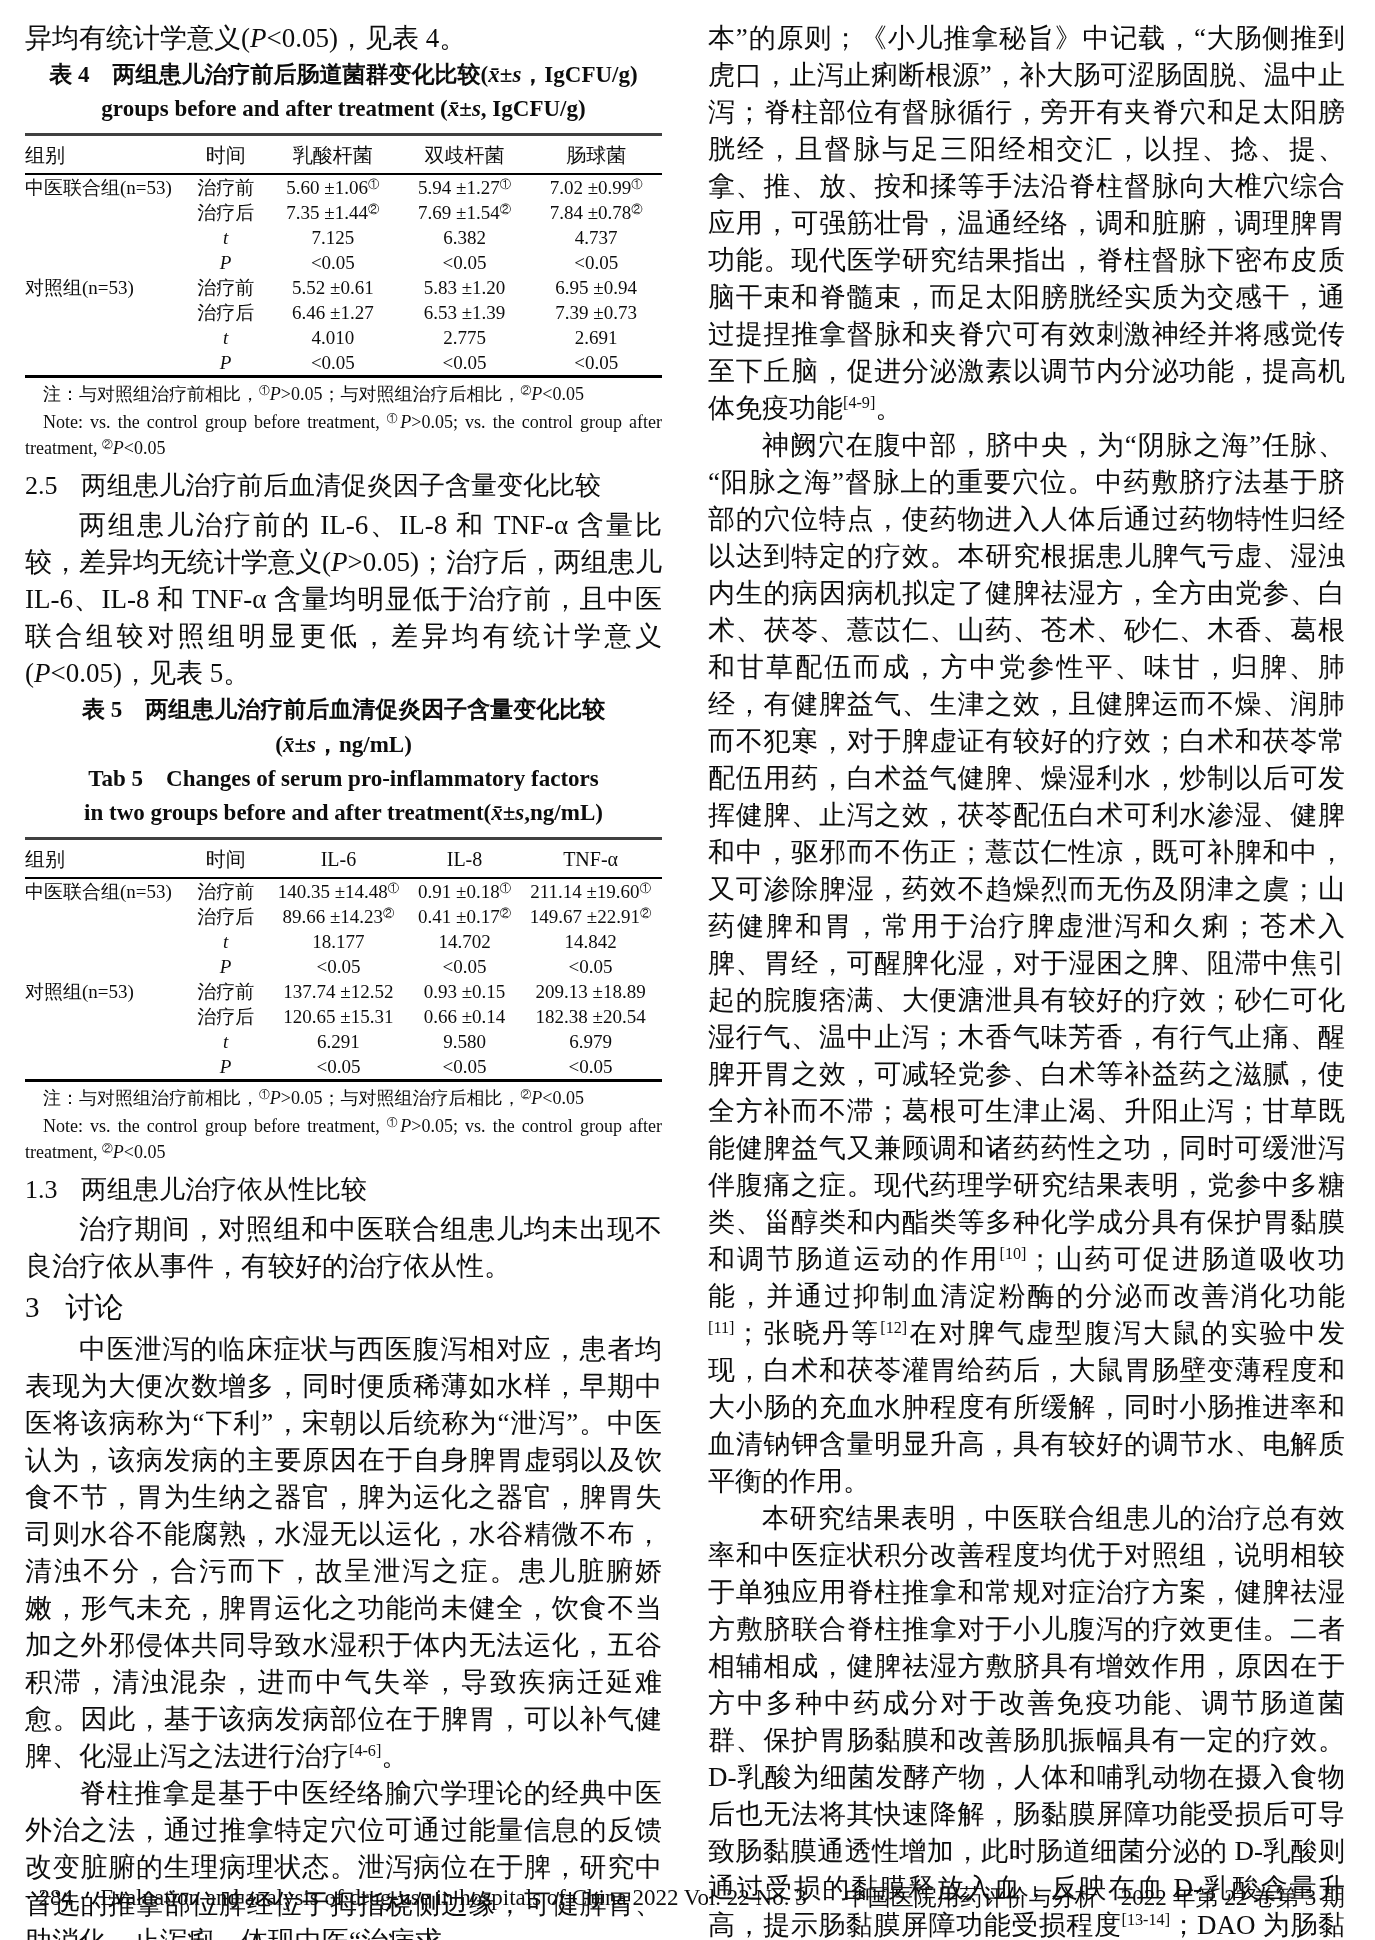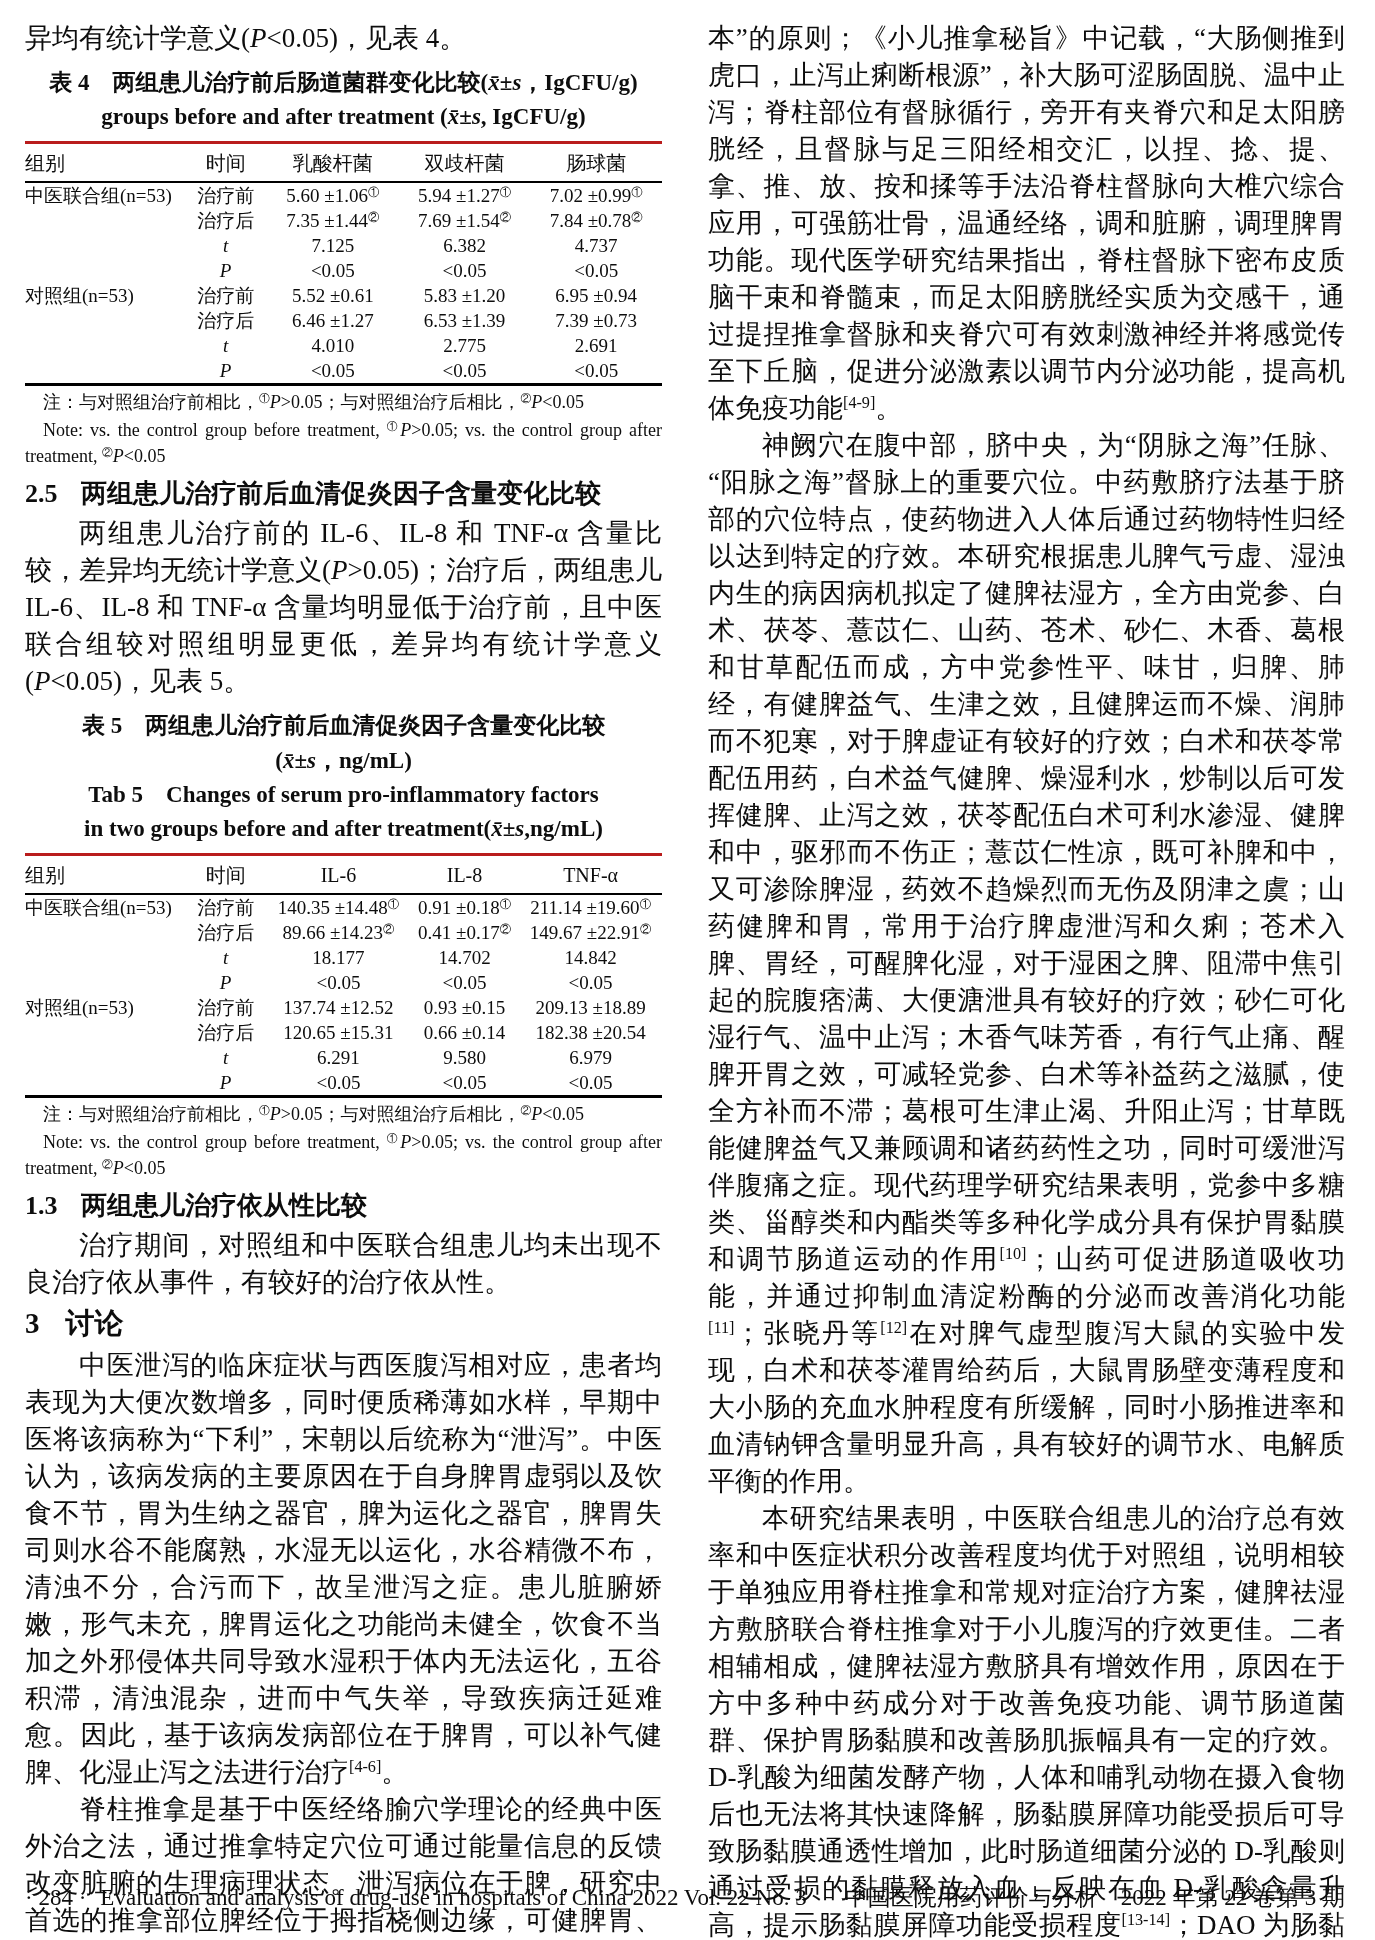--- a/index.html
+++ b/index.html
@@ -15,26 +15,26 @@
 
   .para {
     font-size:27px; line-height:37px;
     text-align:justify; text-justify:inter-ideograph;
   }
   .indent { text-indent:2em; }
   .it { font-style:italic; }
   sup { font-size:0.6em; line-height:0; vertical-align:0.55em; }
 
   .cap { text-align:center; font-weight:bold; }
-  .cap-zh { font-size:23px; line-height:35px; margin-top:8px; }
+  .cap-zh { font-size:23px; line-height:35px; }
   .cap-en { font-size:23px; line-height:34px; }
 
   table {
     width:100%; border-collapse:collapse;
-    border-top:3px solid #b91c1c; border-bottom:3px solid #000;
+    border-top:3px solid #404040; border-bottom:3px solid #000;
     margin:7px 0 3px 0;
   }
   th {
     font-weight:normal; font-size:20px; line-height:24px;
     padding:7px 0 6px 0; border-bottom:2px solid #000; text-align:center;
     white-space:nowrap;
   }
   td {
     font-size:19px; line-height:25px; height:25px;
     text-align:center; white-space:nowrap; padding:0;
@@ -43,21 +43,21 @@
   th:nth-child(1), td:nth-child(1){ width:25%; }
   th:nth-child(2), td:nth-child(2){ width:13%; }
 
   .note {
     font-size:18px; line-height:26px;
     text-align:justify; margin-bottom:2px;
   }
   .note-zh { text-indent:1em; }
   .note-en { text-indent:1em; margin-bottom:6px; }
 
-  .heading { font-weight:bold; font-size:26px; line-height:38px; margin-bottom:2px; }
+  .heading { font-weight:normal; font-size:26px; line-height:38px; margin-bottom:2px; }
   .heading .num { margin-right:0.9em; }
   .heading-major { font-size:29px; line-height:44px; }
 
   .footer {
     position:absolute; left:25px; right:30px; bottom:28px;
     display:flex; justify-content:space-between; align-items:baseline;
     font-size:23px; line-height:28px; white-space:nowrap;text-align:right;
   }
   .footer .left-group { display:flex; gap:14px; }
 </style>

